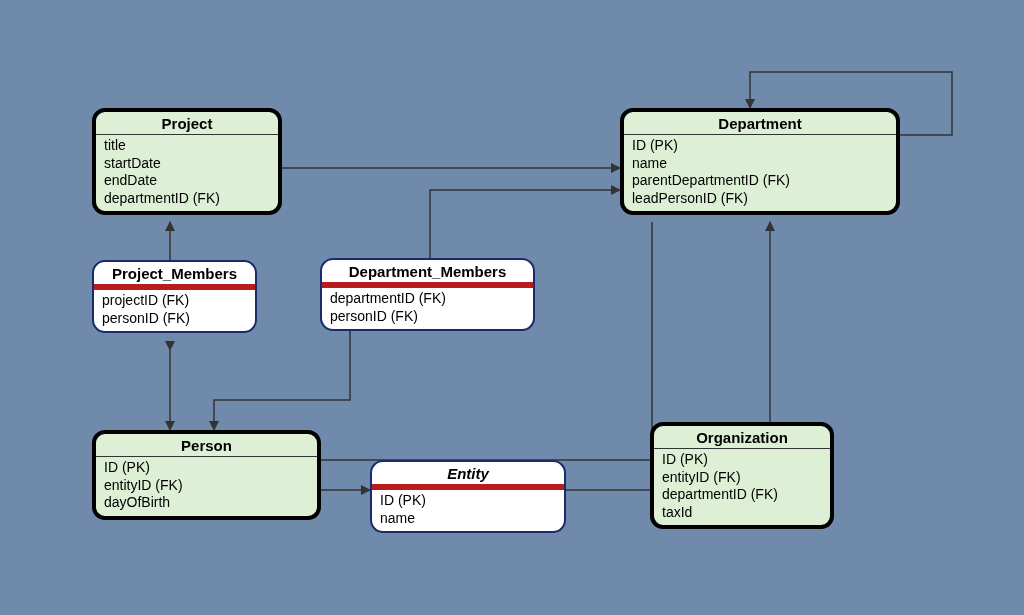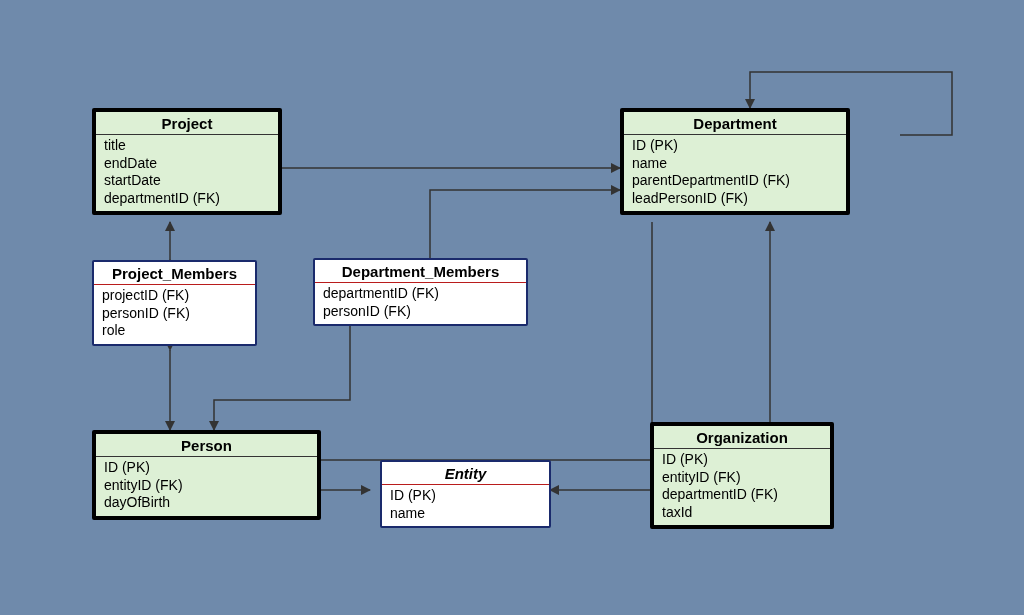--- a/index.html
+++ b/index.html
@@ -12,40 +12,40 @@
     overflow: hidden;
   }
   .canvas {
     position: relative;
     width: 1024px;
     height: 615px;
   }
   .entity {
     position: absolute;
     background: #fff;
-    border-radius: 2px;
+    border-radius: 13px;
     box-sizing: border-box;
   }
   .entity.strong {
     border: 4px solid #000;
     background: #ddf0d5;
   }
   .entity.weak {
     border: 2px solid #1a2a6c;
     background: #fff;
   }
   .entity-title {
     font-weight: bold;
     text-align: center;
     padding: 3px 8px 2px 8px;
     border-bottom: 1px solid #333;
     font-size: 15px;
   }
   .entity.weak .entity-title {
-    border-bottom: 1px solid #b91c1c;
+    border-bottom: 6px solid #b91c1c;
   }
   .entity.italic-title .entity-title {
     font-style: italic;
   }
   .entity-body {
     padding: 2px 8px 4px 8px;
     font-size: 14px;
     line-height: 1.25;
   }
   .entity-body .attr {
@@ -94,46 +94,45 @@
       <path d="M 282 490 L 370 490" marker-end="url(#arrow)"></path>
 
       <path d="M 650 490 L 550 490" marker-end="url(#arrow)"></path>
     </g>
   </svg>
 
   <div class="entity strong" style="left:92px; top:108px; width:190px;">
     <div class="entity-title">Project</div>
     <div class="entity-body">
       <div class="attr">title</div>
+      <div class="attr">startDate</div>
       <div class="attr">endDate</div>
-      <div class="attr">startDate</div>
       <div class="attr">departmentID (FK)</div>
     </div>
   </div>
 
-  <div class="entity strong" style="left:620px; top:108px; width:230px;">
+  <div class="entity strong" style="left:620px; top:108px; width:280px;">
     <div class="entity-title">Department</div>
     <div class="entity-body">
       <div class="attr">ID (PK)</div>
       <div class="attr">name</div>
       <div class="attr">parentDepartmentID (FK)</div>
       <div class="attr">leadPersonID (FK)</div>
     </div>
   </div>
 
   <div class="entity weak" style="left:92px; top:260px; width:165px;">
     <div class="entity-title">Project_Members</div>
     <div class="entity-body">
       <div class="attr">projectID (FK)</div>
       <div class="attr">personID (FK)</div>
-      <div class="attr">role</div>
     </div>
   </div>
 
-  <div class="entity weak" style="left:313px; top:258px; width:215px;">
+  <div class="entity weak" style="left:320px; top:258px; width:215px;">
     <div class="entity-title">Department_Members</div>
     <div class="entity-body">
       <div class="attr">departmentID (FK)</div>
       <div class="attr">personID (FK)</div>
     </div>
   </div>
 
   <div class="entity strong" style="left:92px; top:430px; width:229px;">
     <div class="entity-title">Person</div>
     <div class="entity-body">
@@ -146,21 +145,21 @@
   <div class="entity strong" style="left:650px; top:422px; width:184px;">
     <div class="entity-title">Organization</div>
     <div class="entity-body">
       <div class="attr">ID (PK)</div>
       <div class="attr">entityID (FK)</div>
       <div class="attr">departmentID (FK)</div>
       <div class="attr">taxId</div>
     </div>
   </div>
 
-  <div class="entity weak italic-title" style="left:380px; top:460px; width:171px;">
+  <div class="entity weak italic-title" style="left:370px; top:460px; width:196px;">
     <div class="entity-title">Entity</div>
     <div class="entity-body">
       <div class="attr">ID (PK)</div>
       <div class="attr">name</div>
     </div>
   </div>
 
 </div>
 
 </body></html>

